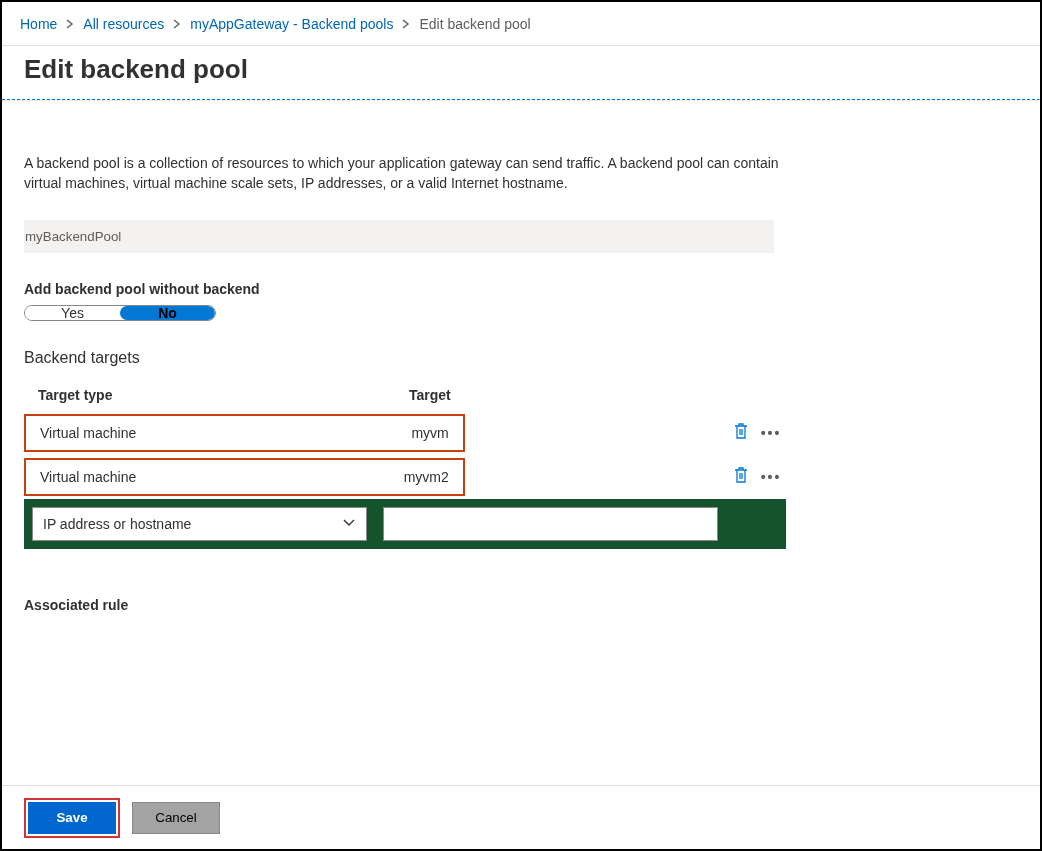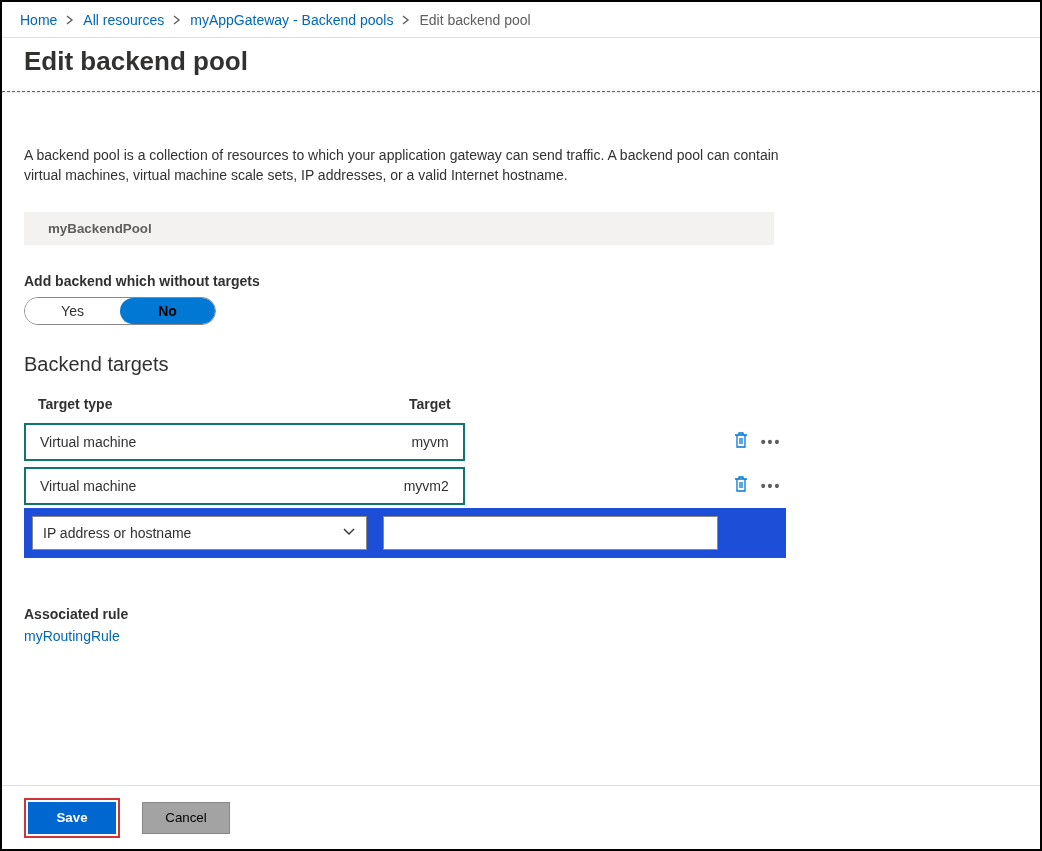--- a/index.html
+++ b/index.html
@@ -1,74 +1,74 @@
 <!DOCTYPE html>
 <html><head>
 <meta charset="utf-8">
 <style>
   * { box-sizing: border-box; }
   html,body { margin:0; padding:0; font-family:"Segoe UI",Arial,sans-serif; font-size:14px; color:#323130; }
   body { width:1042px; height:851px; border:2px solid #000; position:relative; background:#fff; }
 
   
-  .crumbs { height:36px; border-bottom:1px solid #e1dfdd; display:flex; align-items:center; padding:0 18px; gap:8px; background:#fff; }
+  .crumbs { height:44px; border-bottom:1px solid #e1dfdd; display:flex; align-items:center; padding:0 18px; gap:8px; background:#fff; }
   .crumbs a { color:#0067b8; text-decoration:none; cursor:pointer; }
   .crumbs .sep svg { width:10px; height:10px; }
   .crumbs .curr { color:#605e5c; }
 
   
   .page-title { font-size:26px; font-weight:600; color:#323130; padding:8px 22px 14px; }
 
   
   .dashed { border-top:1px dashed #0078d4; margin:0; }
 
   .main { padding:20px 22px 0; }
   .desc { max-width:760px; line-height:1.45; color:#323130; margin-bottom:26px;margin-top:32px; }
 
   .field-label { color:#605e5c; font-weight:600; margin-bottom:6px; }
-  .name-input { width:750px; background:#f3f2f1; border:none; padding:9px 24px; color:#605e5c; margin-bottom:28px;font-weight:bold; }
+  .name-input { width:750px; background:#f3f2f1; border:none; padding:9px 1px; color:#605e5c; margin-bottom:28px; }
 
   .sub-label { font-weight:600; color:#323130; margin-bottom:8px; }
 
-  .toggle { display:inline-flex; border:1px solid #8a8886; border-radius:18px; overflow:hidden; width:192px; height:28px; font-size:14px;text-align:center; }
+  .toggle { display:inline-flex; border:1px solid #8a8886; border-radius:18px; overflow:hidden; width:192px; height:16px; font-size:14px;text-align:center; }
   .toggle > div { flex:1; display:flex; align-items:center; justify-content:center; cursor:pointer; }
   .toggle .off { background:#fff; color:#323130; }
   .toggle .on  { background:#0078d4; color:#000000; font-weight:700; border-radius:18px; }
 
-  .section-head { margin-top:28px; font-size:20px; color:#323130; }
+  .section-head { margin-top:28px; font-size:16px; color:#323130; }
   .items-count { margin-top:4px; color:#605e5c; }
 
   
   table.targets { border-collapse:collapse; margin-top:10px; }
   table.targets th { text-align:left; font-weight:600; padding:10px 14px 8px; }
   .col-type   { width:350px; }
   .col-target { width:88px; text-align:right; }
   .col-gap    { width:256px; }
   .col-del    { width:30px; text-align:center; }
   .col-more   { width:30px; text-align:center; }
 
   tr.data-row td.box-wrap { padding:3px 0; }
-  .red-box { border:2px solid #0f766e; display:flex; padding:9px 14px; }
+  .red-box { border:2px solid #c2410c; display:flex; padding:9px 14px; }
   .red-box .tt { flex:1; }
   .red-box .tg { text-align:center; }
 
   .del-icon svg { width:16px; height:18px; stroke:#0078d4; fill:none; cursor:pointer; }
   .more-icon { color:#605e5c; cursor:pointer; letter-spacing:2px; font-weight:bold; }
 
-  .add-row { background:#1d4ed8;padding-left:46px; }
+  .add-row { background:#14532d;padding-left:46px; }
   .add-row td { padding:8px; }
   .dd { width:335px; height:34px; border:1px solid #8a8886; background:#fff; display:flex; align-items:center; padding:0 10px; justify-content:space-between; color:#323130; }
   .dd svg { width:14px; height:14px; }
   .txt-in { width:335px; height:34px; border:1px solid #8a8886; padding:0 10px; }
 
   .assoc-label { margin-top:48px; font-weight:700; }
   .assoc-link { color:#0067b8; cursor:pointer; margin-top:6px; }
 
   
-  .footer { position:absolute; left:0; right:0; bottom:0; height:64px; border-top:1px solid #e1dfdd; padding:12px 22px; display:flex; gap:22px; align-items:center; }
+  .footer { position:absolute; left:0; right:0; bottom:0; height:64px; border-top:1px solid #e1dfdd; padding:12px 22px; display:flex; gap:12px; align-items:center; }
   .btn-save-wrap { border:2px solid #d13438; padding:2px; }
   .btn-save { background:#0067d0; color:#fff; font-weight:600; border:none; width:88px; height:32px; cursor:pointer; }
   .btn-cancel { background:#a3a3a3; border:1px solid #8a8886; width:88px; height:32px; cursor:pointer; }
 </style>
 </head>
 <body>
 
 <div class="crumbs">
   <a>Home</a>
   <span class="sep">
@@ -92,21 +92,21 @@
 </div>
 
 <div class="page-title">Edit backend pool</div>
 <hr class="dashed">
 
 <div class="main">
   <div class="desc">A backend pool is a collection of resources to which your application gateway can send traffic. A backend pool can contain virtual machines, virtual machine scale sets, IP addresses, or a valid Internet hostname.</div>
 
   <input class="name-input" readonly="" value="myBackendPool" style="">
 
-  <div class="sub-label">Add backend which without targets</div>
+  <div class="sub-label">Add backend pool without backend</div>
   <div class="toggle">
     <div class="off">Yes</div>
     <div class="on">No</div>
   </div>
 
   <div class="section-head">Backend targets</div>
 
   <table class="targets">
     <colgroup>
         <col class="col-type">
@@ -170,21 +170,20 @@
       <td colspan="2">
         <input class="txt-in" type="text" style="">
       </td>
       <td></td>
           <td></td>
     </tr>
   </tbody>
     </table>
 
   <div class="assoc-label">Associated rule</div>
-  <div class="assoc-link">myRoutingRule</div>
 </div>
 
 <div class="footer">
   <span class="btn-save-wrap">
     <button class="btn-save">Save</button>
   </span>
   <button class="btn-cancel">Cancel</button>
 </div>
 
 </body></html>

